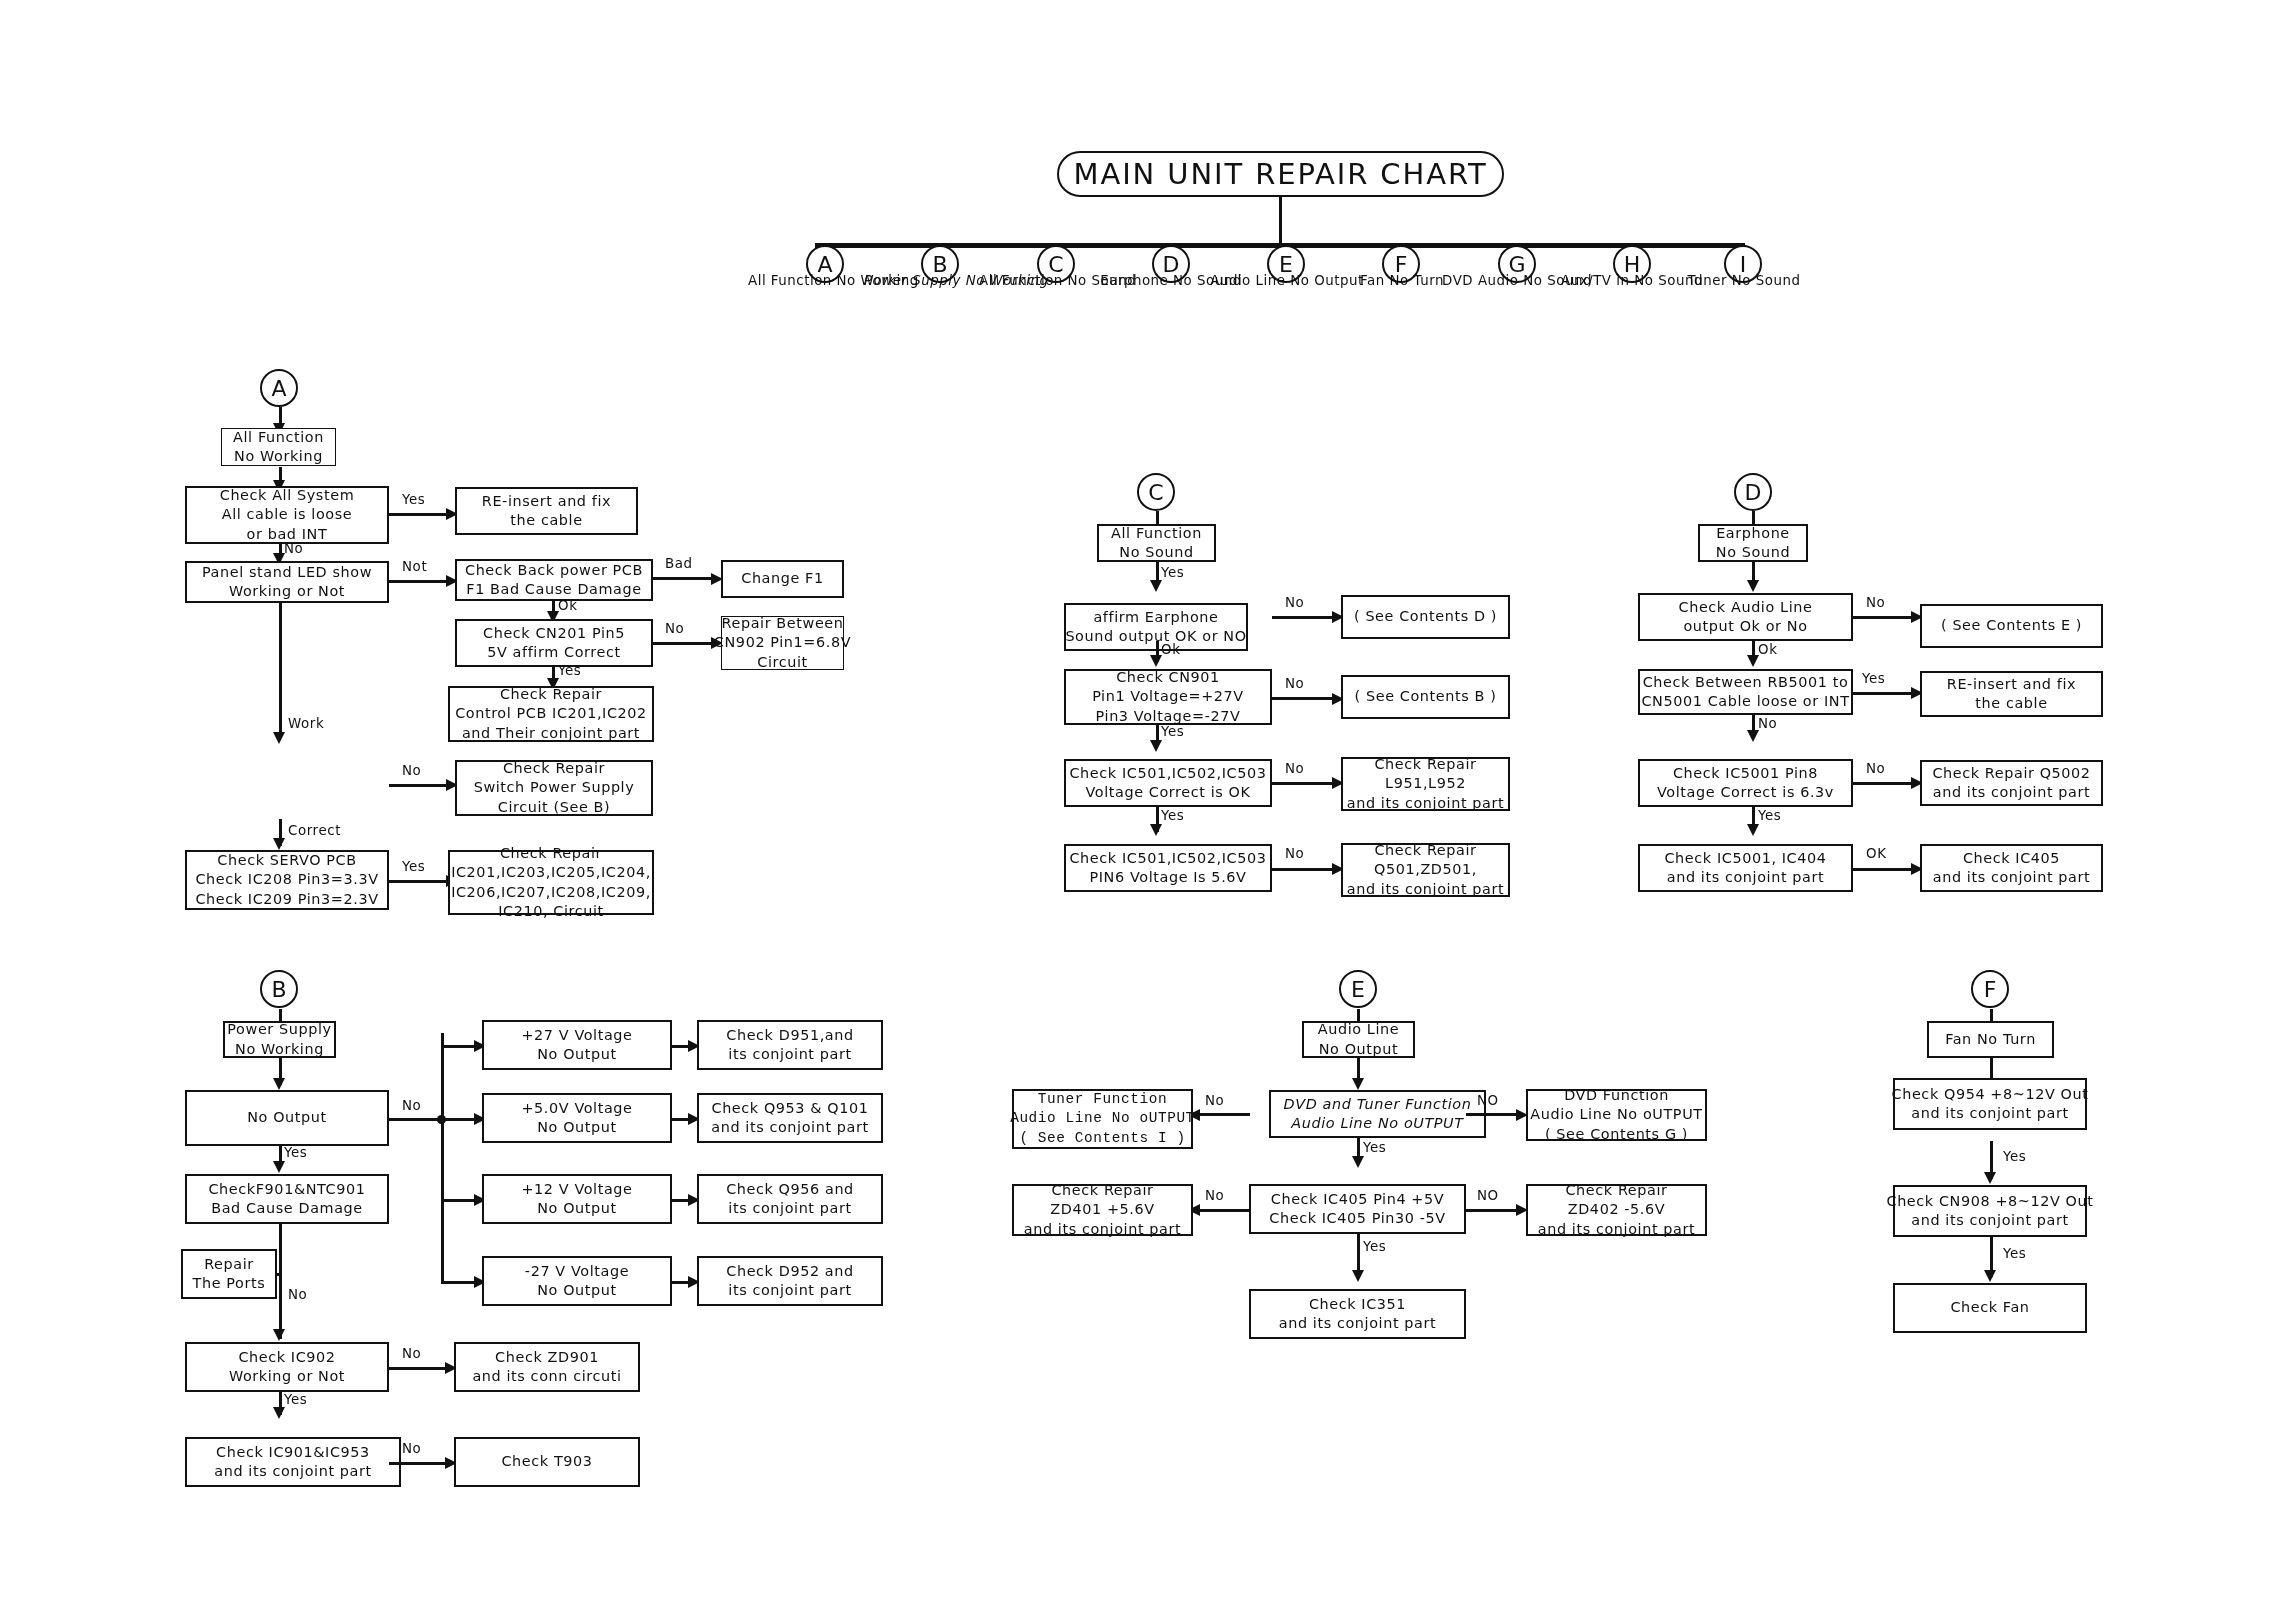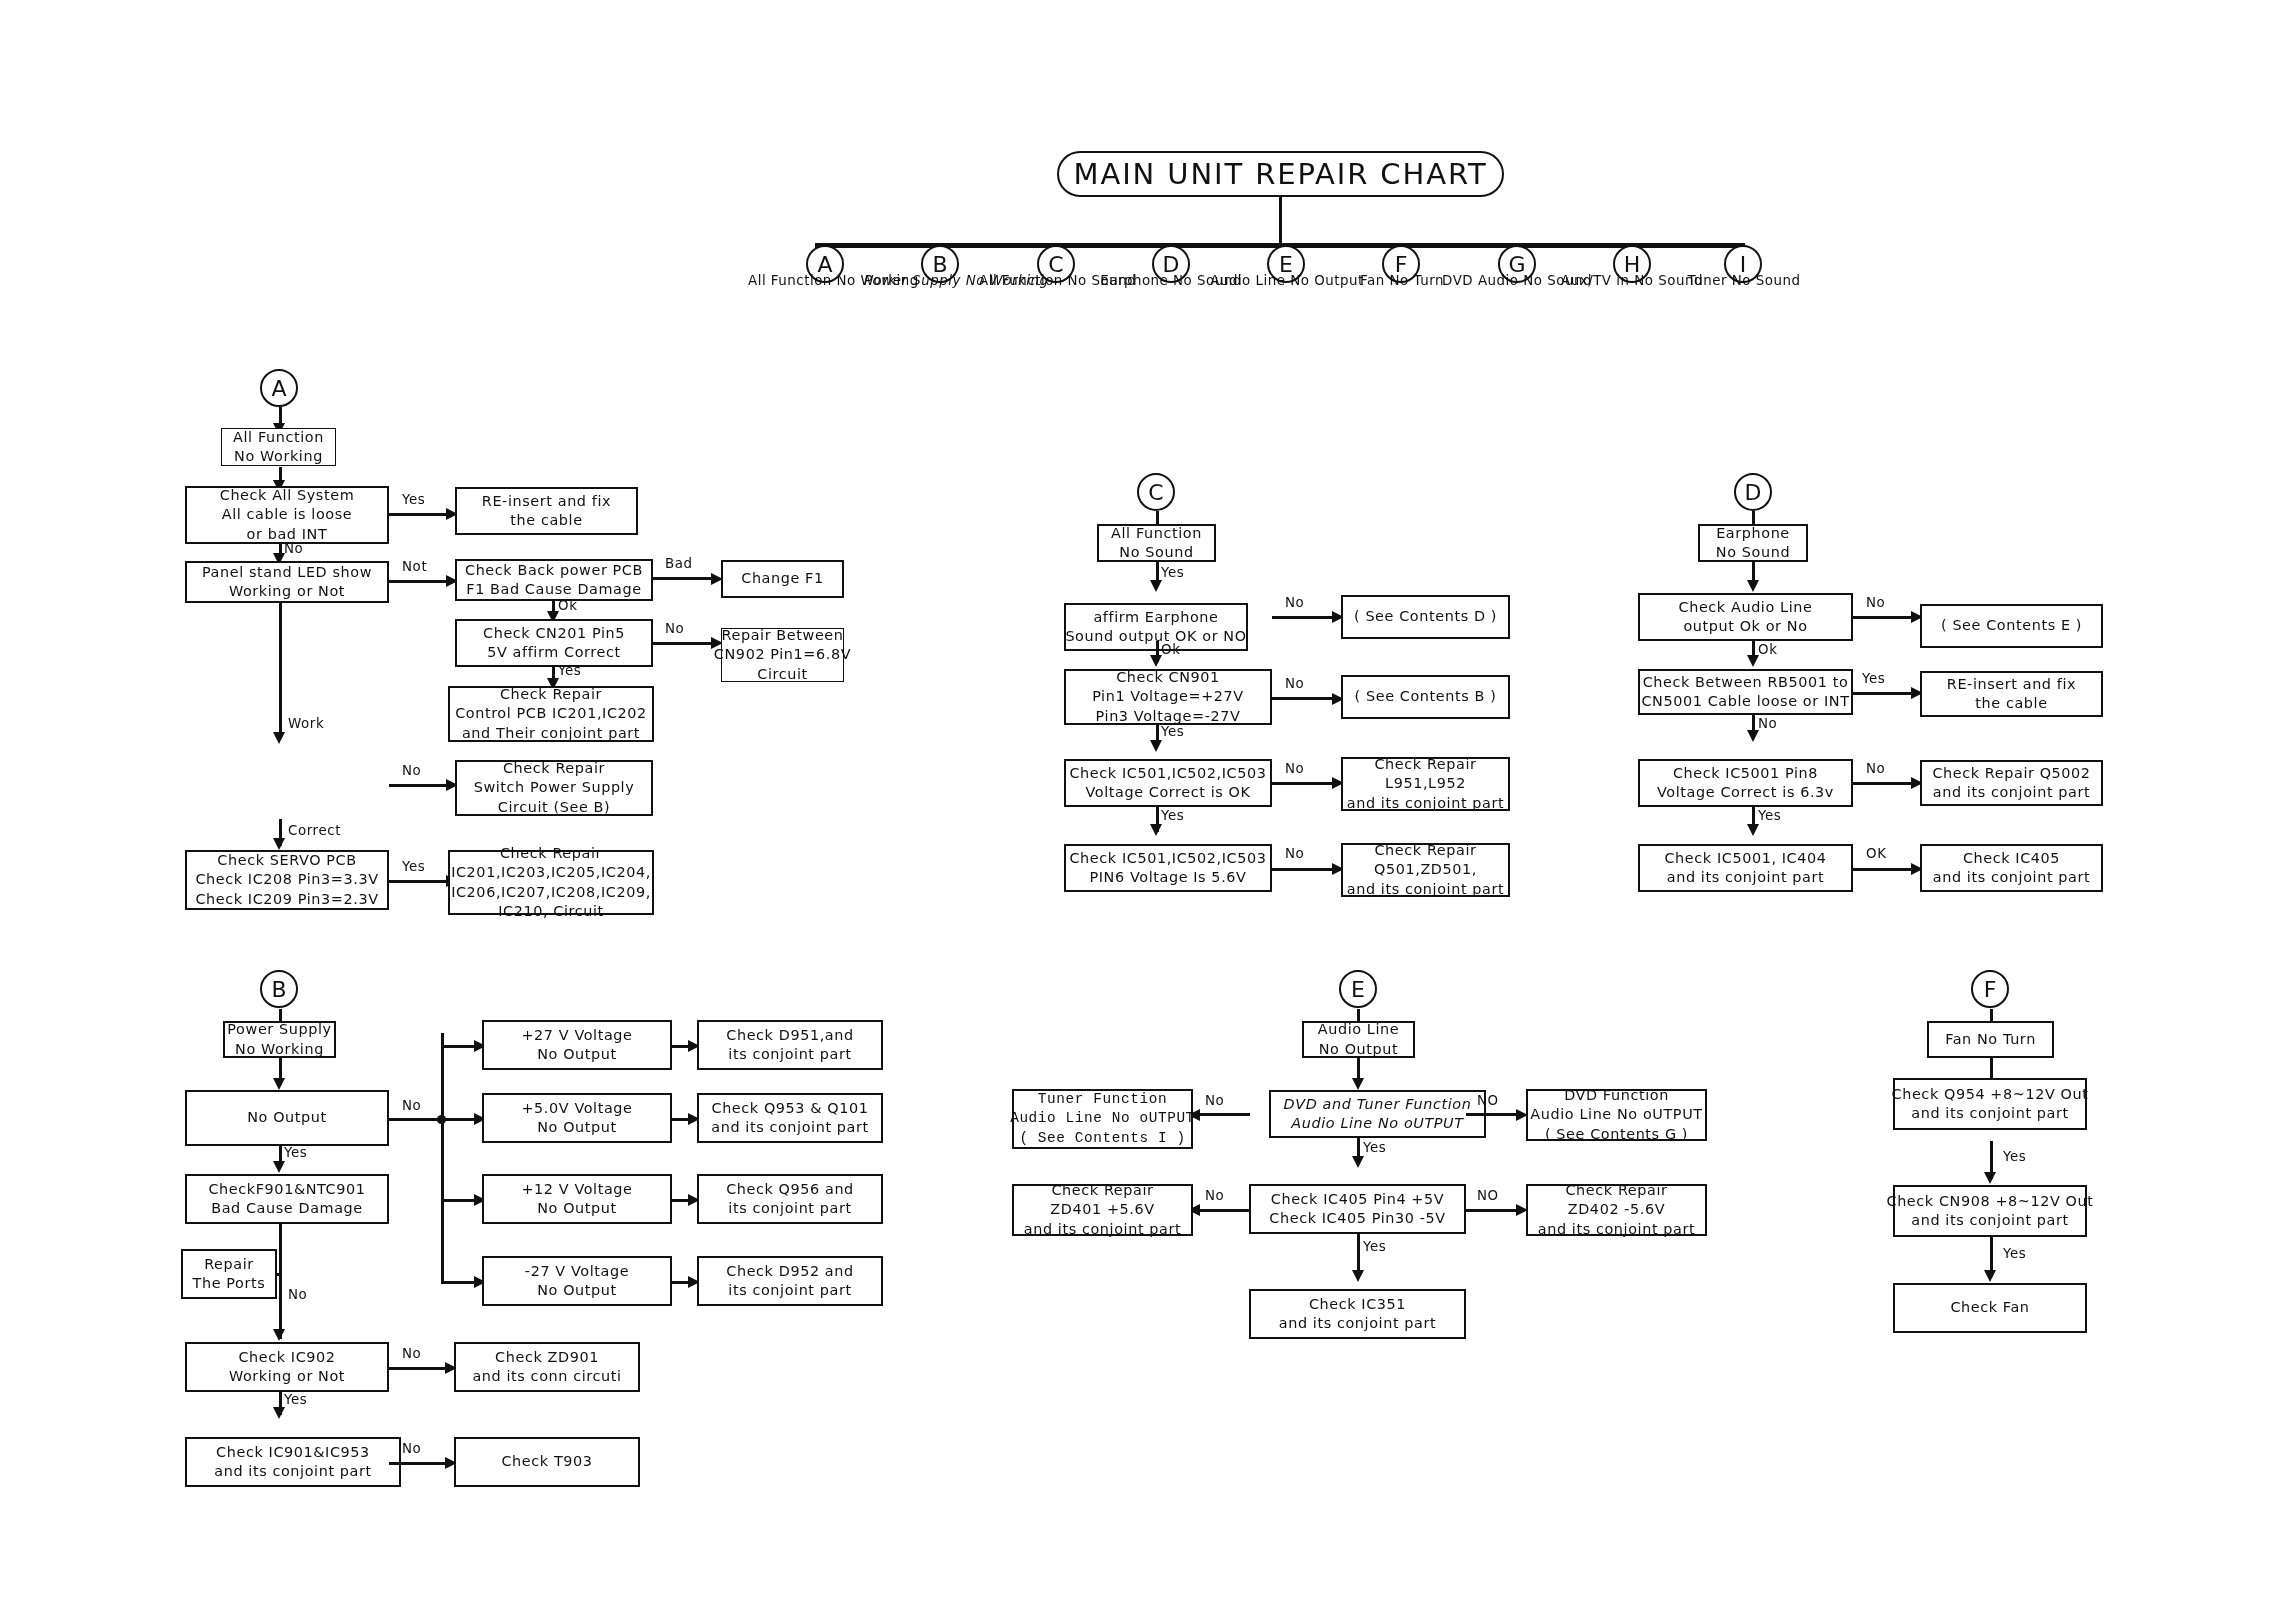--- a/index.html
+++ b/index.html
@@ -225,21 +225,21 @@
   <div class="lbl" style="left:558px;top:598px;">Ok</div>
 
   <div class="box" style="left:455px;top:619px;width:198px;height:48px;">
     <span class="ln">Check CN201 Pin5</span>
     <span class="ln">5V affirm Correct</span>
   </div>
   <div class="hline" style="left:653px;top:642px;width:61px;"></div>
   <div class="arr-r" style="left:711px;top:637px;"></div>
   <div class="lbl" style="left:665px;top:621px;">No</div>
 
-  <div class="box thin" style="left:721px;top:616px;width:123px;height:54px;margin-top:12px;">
+  <div class="box thin" style="left:721px;top:616px;width:123px;height:54px;">
     <span class="ln">Repair Between</span>
     <span class="ln">CN902 Pin1=6.8V</span>
     <span class="ln">Circuit</span>
   </div>
 
   <div class="vline" style="left:552px;top:667px;height:17.3px;"></div>
   <div class="arr-d" style="left:547px;top:678px;"></div>
   <div class="lbl" style="left:558px;top:663px;">Yes</div>
 
   <div class="box" style="left:448px;top:686px;width:206px;height:56px;">

